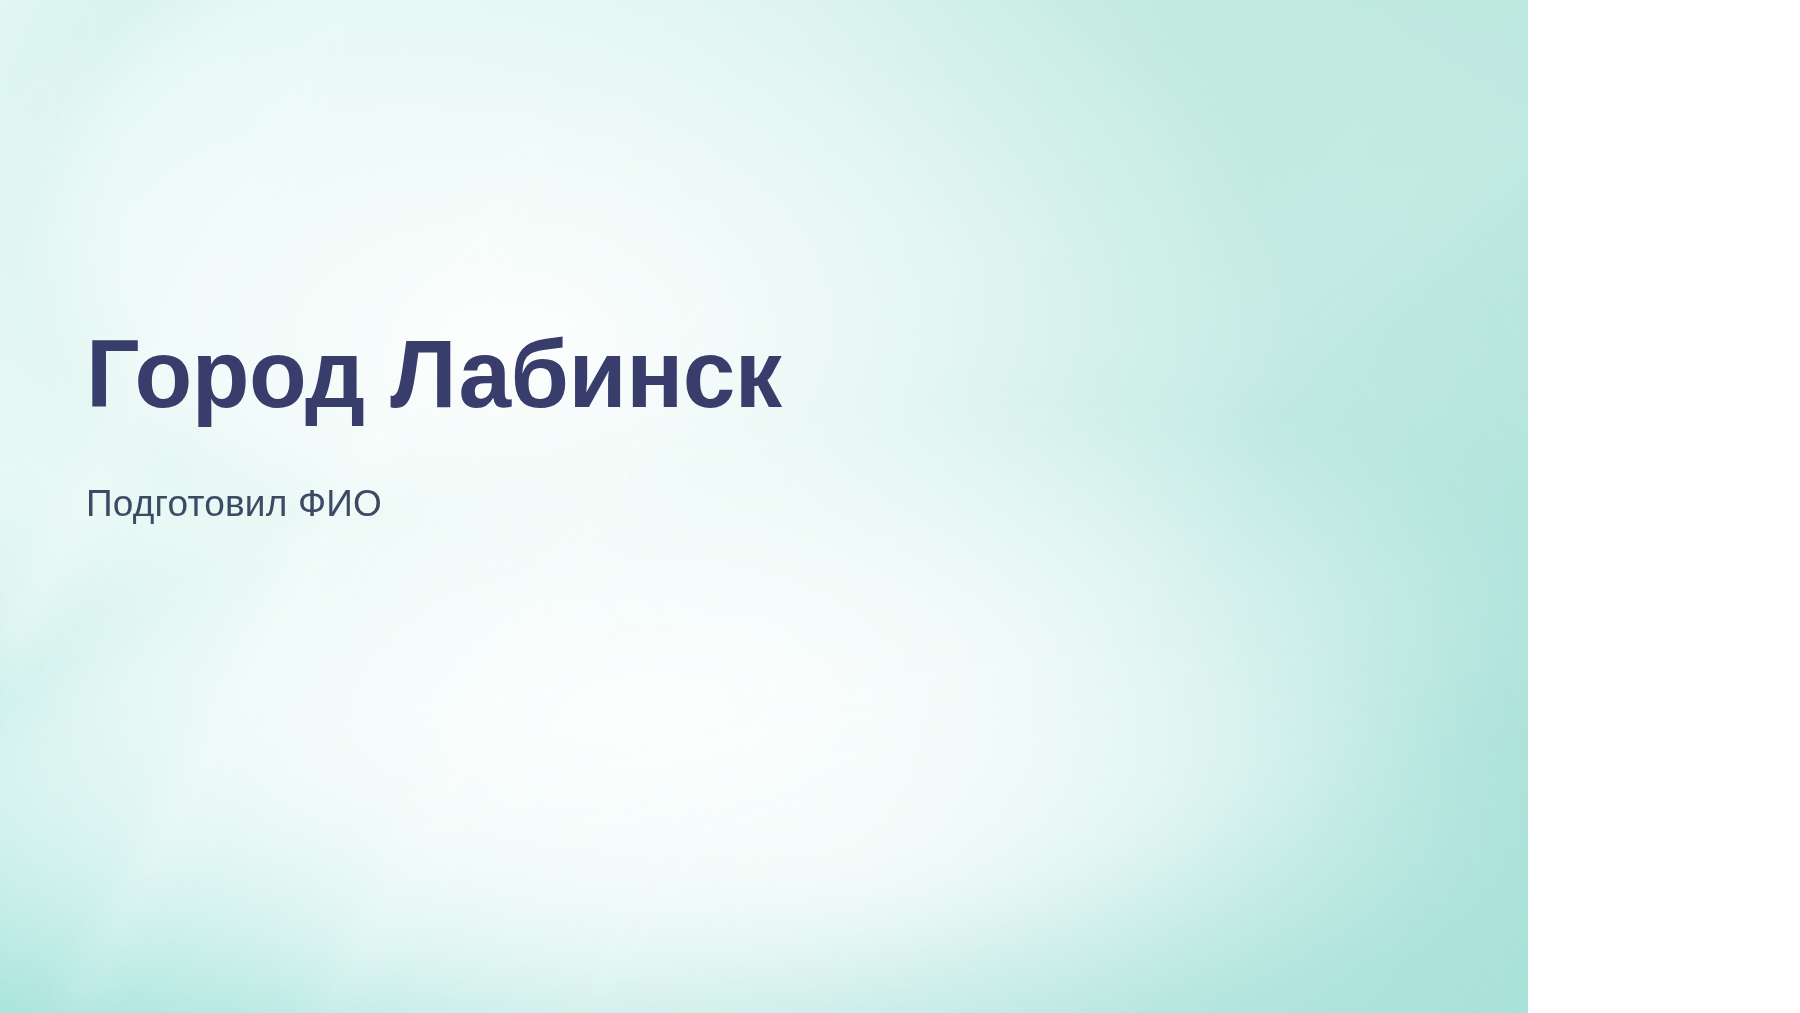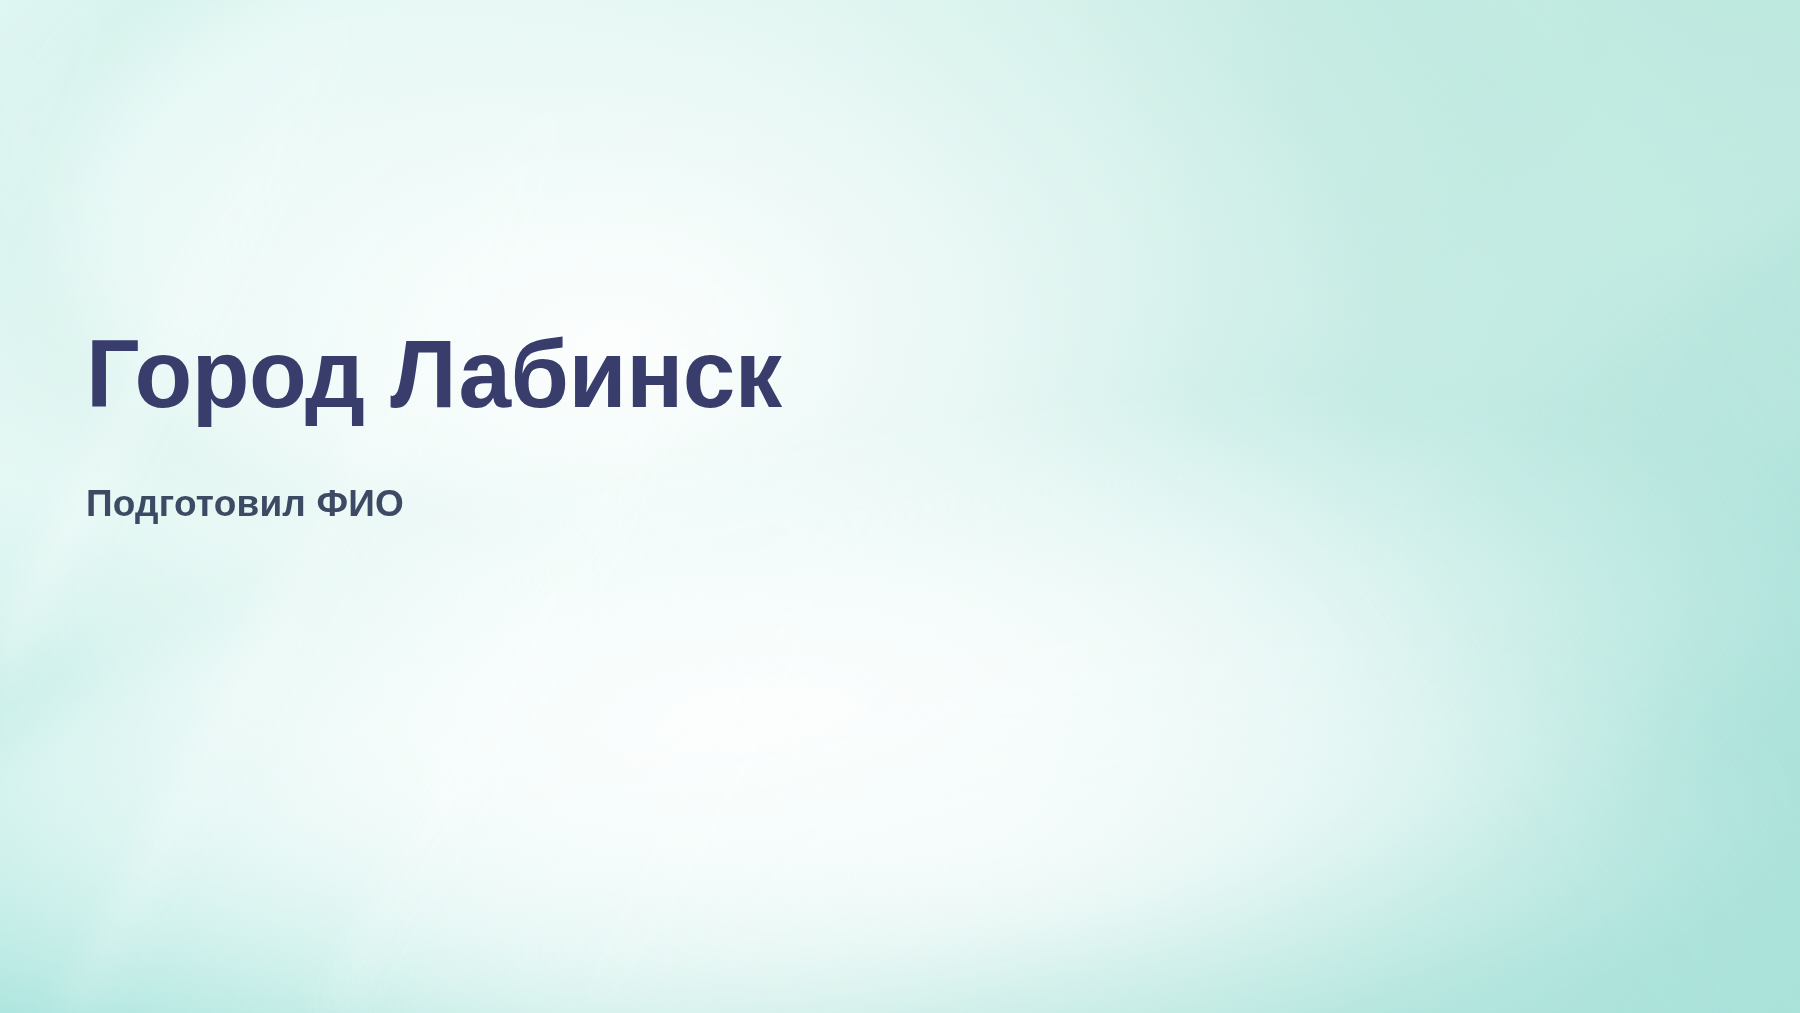--- a/index.html
+++ b/index.html
@@ -3,21 +3,21 @@
 <meta charset="utf-8">
 <style>
   html, body {
     margin: 0;
     padding: 0;
     background: #ffffff;
   }
 
   #slide {
     position: relative;
-    width: 1800px;
+    width: 1528px;
     height: 1013px;
     overflow: hidden;
     font-family: "Liberation Sans", "DejaVu Sans", sans-serif;
     
     background:
       linear-gradient(118deg,
         #e8faf7 0%,
         #e3f7f3 18%,
         #ddf4ef 34%,
         #cfeee8 52%,
@@ -171,21 +171,21 @@
     white-space: nowrap;
     transform: scaleX(0.985);
     transform-origin: left center;
   }
 
   .slide-subtitle {
     margin: 0;
     padding-top: 56px;
     font-family: "Liberation Sans", "DejaVu Sans", sans-serif;
     font-size: 37px;
-    font-weight: 700;
+    font-weight: 400;
     line-height: 1.2;
     letter-spacing: 0.2px;
     color: #3d4a63;
     white-space: nowrap;
   }
 </style>
 </head>
 <body>
 
 <div id="slide">

